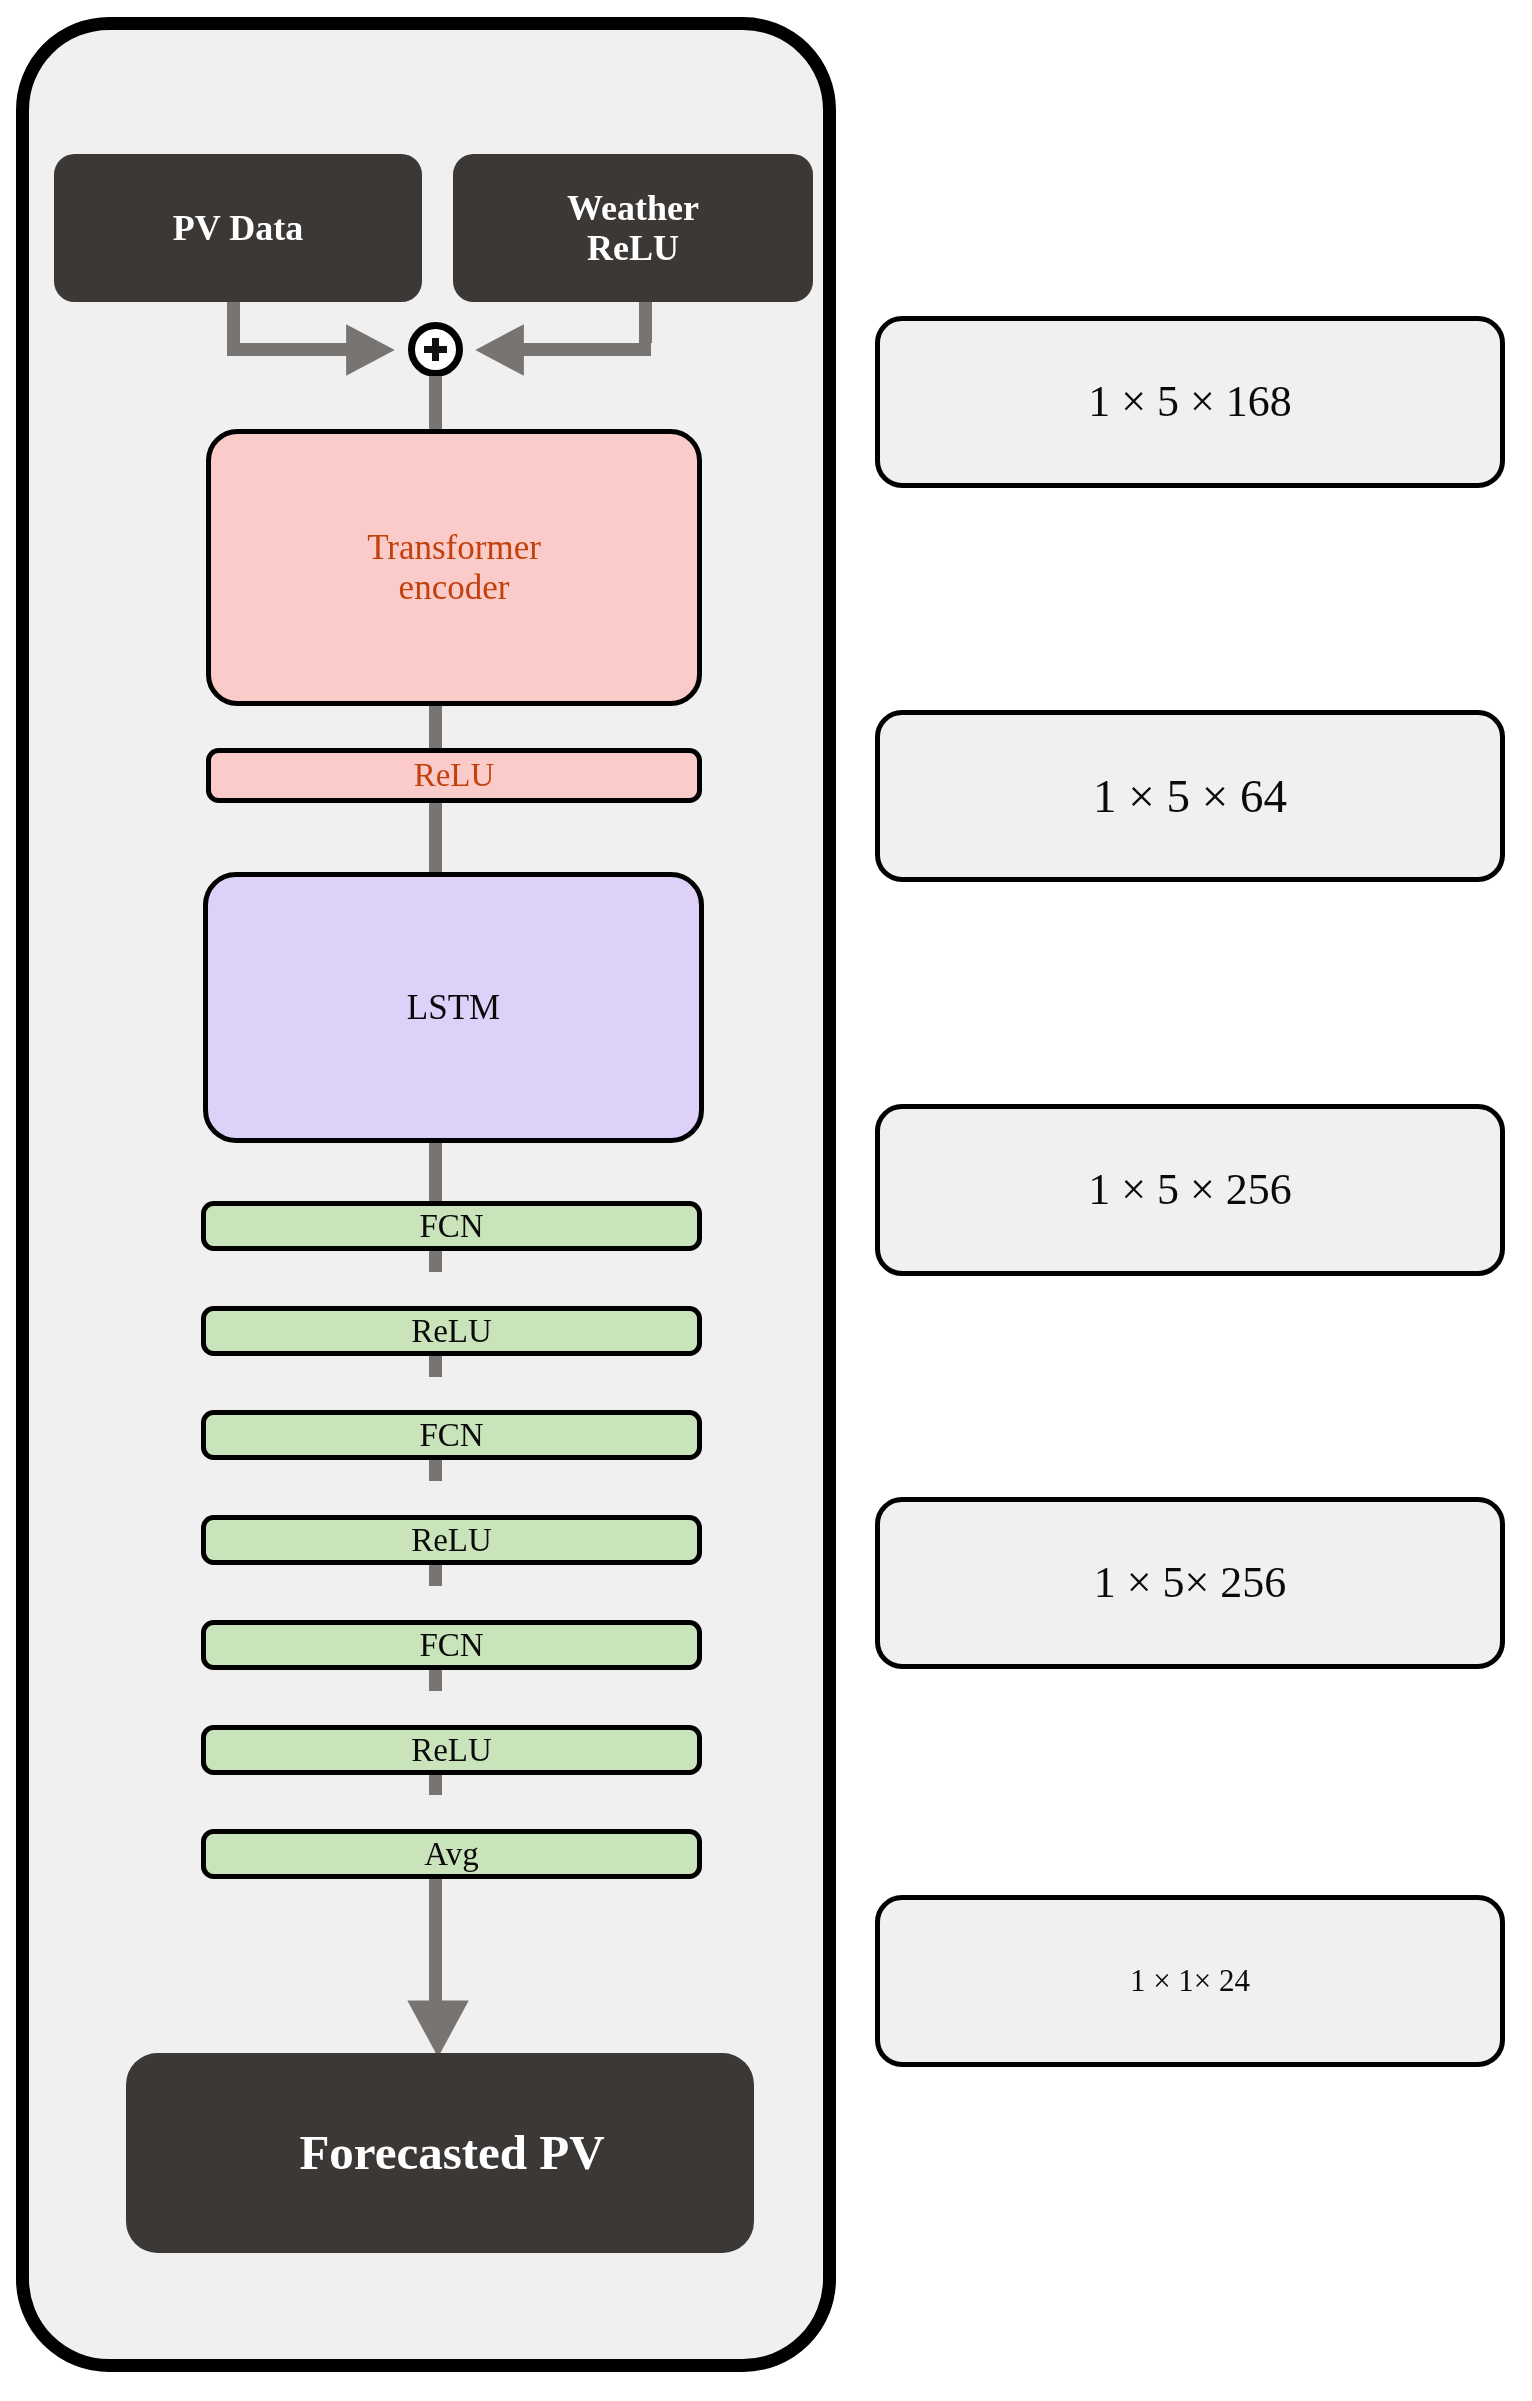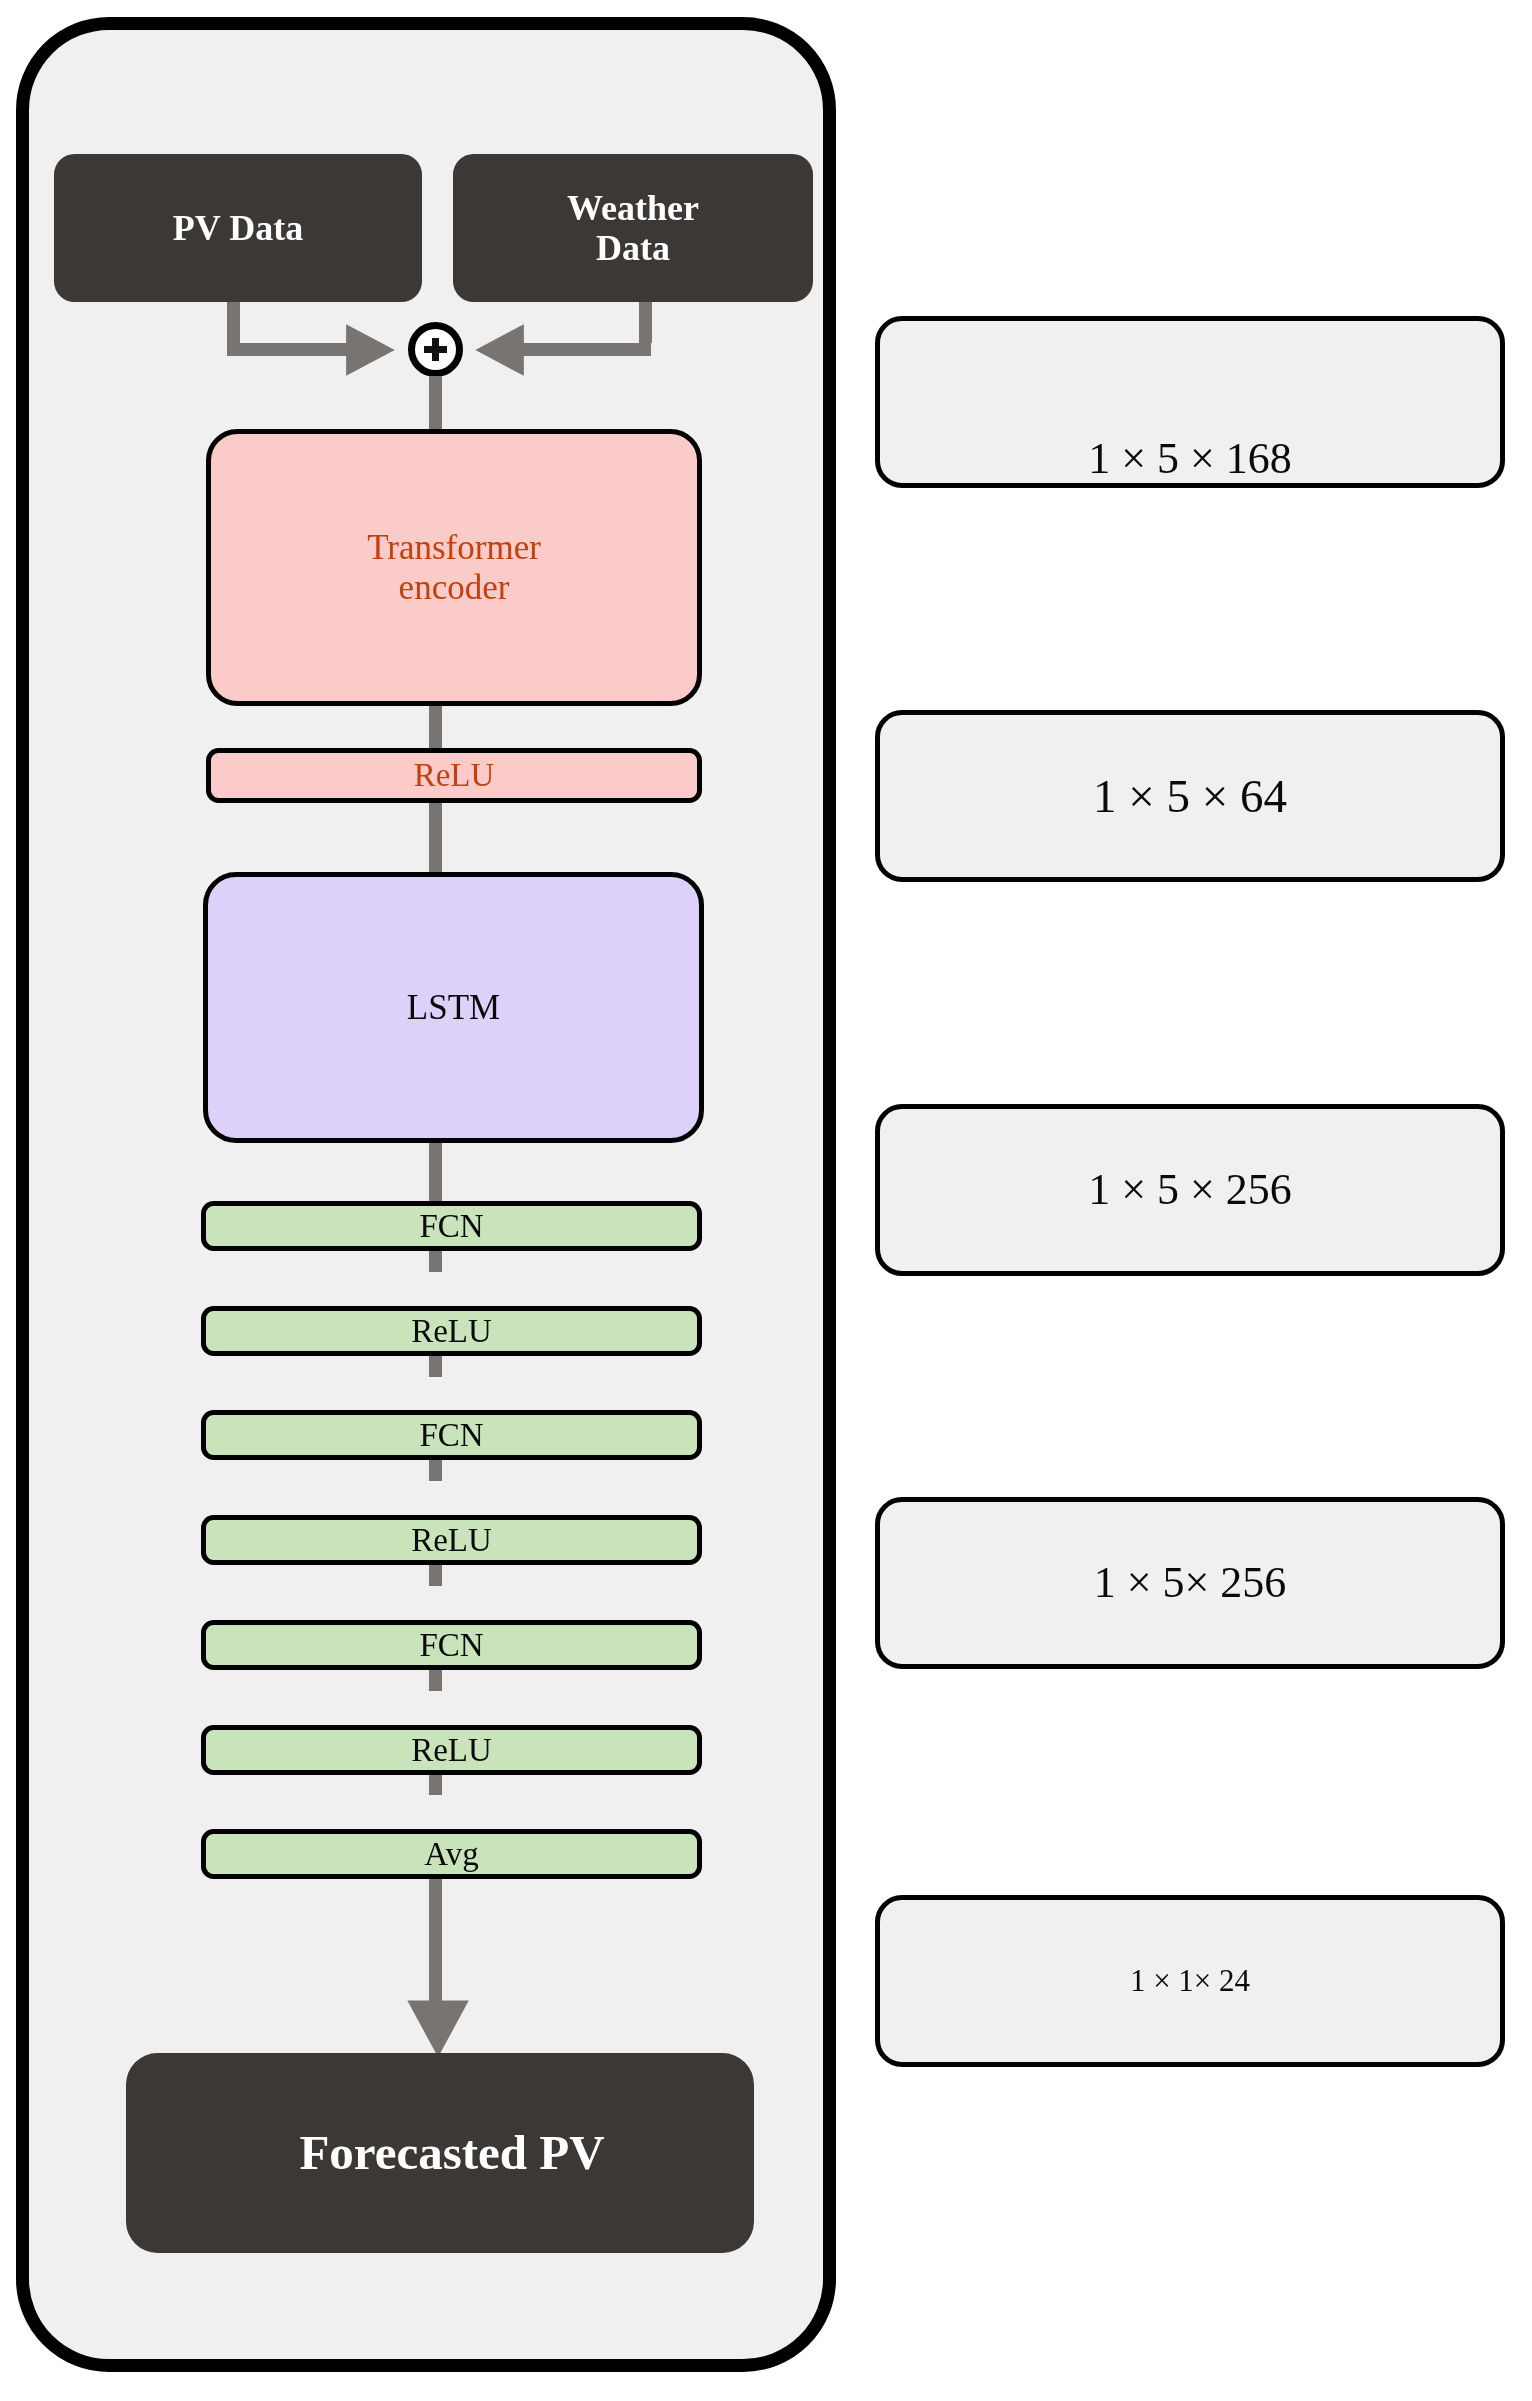--- a/index.html
+++ b/index.html
@@ -116,21 +116,21 @@
 <div id="canvas">
 
   <div class="shell"></div>
 
   <div class="node node-dark" style="left:54px; top:154px; width:368px; height:148px; font-size:36px;">
     <span>PV Data</span>
   </div>
 
   <div class="node node-dark" style="left:453px; top:154px; width:360px; height:148px; font-size:36px; white-space:pre-line;">
     <span>Weather
-Data</span>
+ReLU</span>
   </div>
 
   <div class="vline" style="left:227px; top:302px; width:12.6px; height:41px;"></div>
   <div class="hline" style="left:227px; top:343px; width:131px; height:12.6px;"></div>
   <svg class="arrow-svg" style="left:346px; top:321px;" width="63" height="58" viewBox="0 0 80 74">
     <polygon points="0,4 62,37 0,70" fill="#777472"></polygon>
   </svg>
 
   <div class="vline" style="left:639px; top:302px; width:12.6px; height:41px;"></div>
   <div class="hline" style="left:519px; top:343px; width:132px; height:12.6px;"></div>
@@ -190,21 +190,21 @@
     <span>ReLU</span>
   </div>
   <div class="node node-green" style="left:201px; top:1829px; width:501px; height:50px; border-radius:12.6px; font-size:33px;">
     <span>Avg</span>
   </div>
 
   <div class="node node-dark" style="left:126px; top:2053px; width:628px; height:200px; border-radius:31.5px; font-size:49px;padding-left:24px;">
     <span>Forecasted PV</span>
   </div>
 
-  <div class="node node-chip" style="left:875px; top:316px; width:630px; height:172px; font-size:44px;align-items:flex-end;">
+  <div class="node node-chip" style="left:875px; top:316px; width:630px; height:172px; font-size:44px;">
     <span>1 × 5 × 168</span>
   </div>
   <div class="node node-chip" style="left:875px; top:710px; width:630px; height:172px; font-size:47px;">
     <span>1 × 5 × 64</span>
   </div>
   <div class="node node-chip" style="left:875px; top:1104px; width:630px; height:172px; font-size:44px;">
     <span>1 × 5 × 256</span>
   </div>
   <div class="node node-chip" style="left:875px; top:1497px; width:630px; height:172px; font-size:44px;">
     <span>1 × 5× 256</span>

